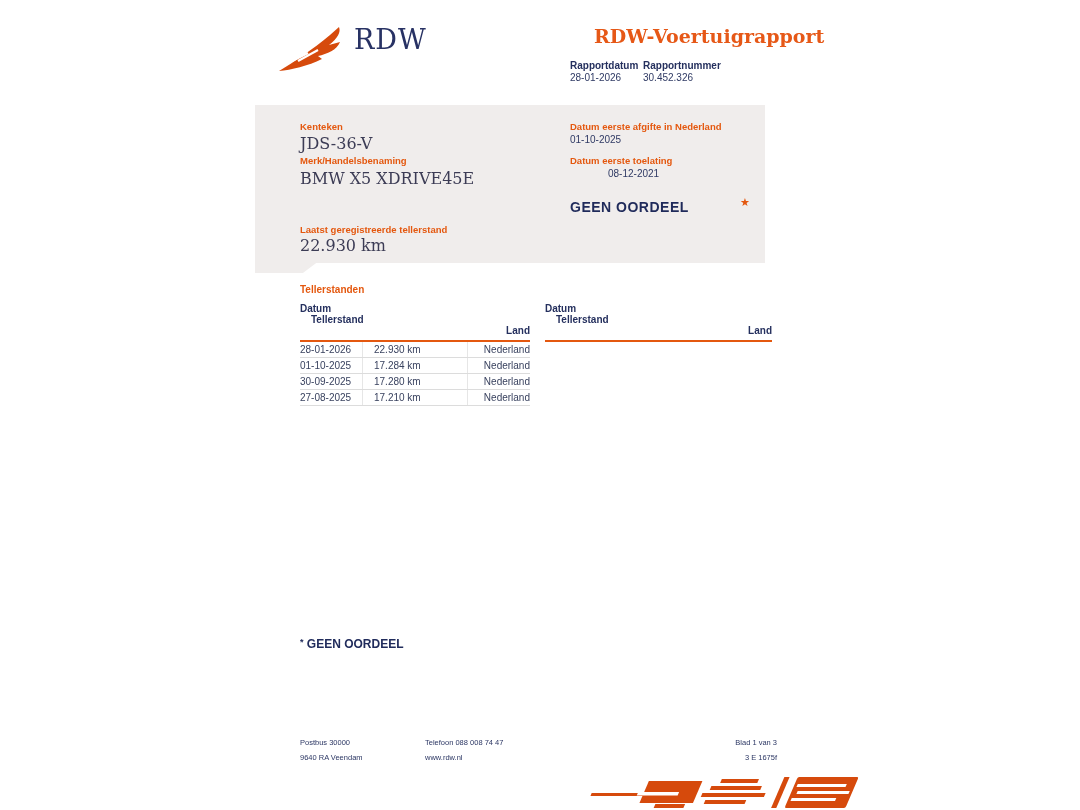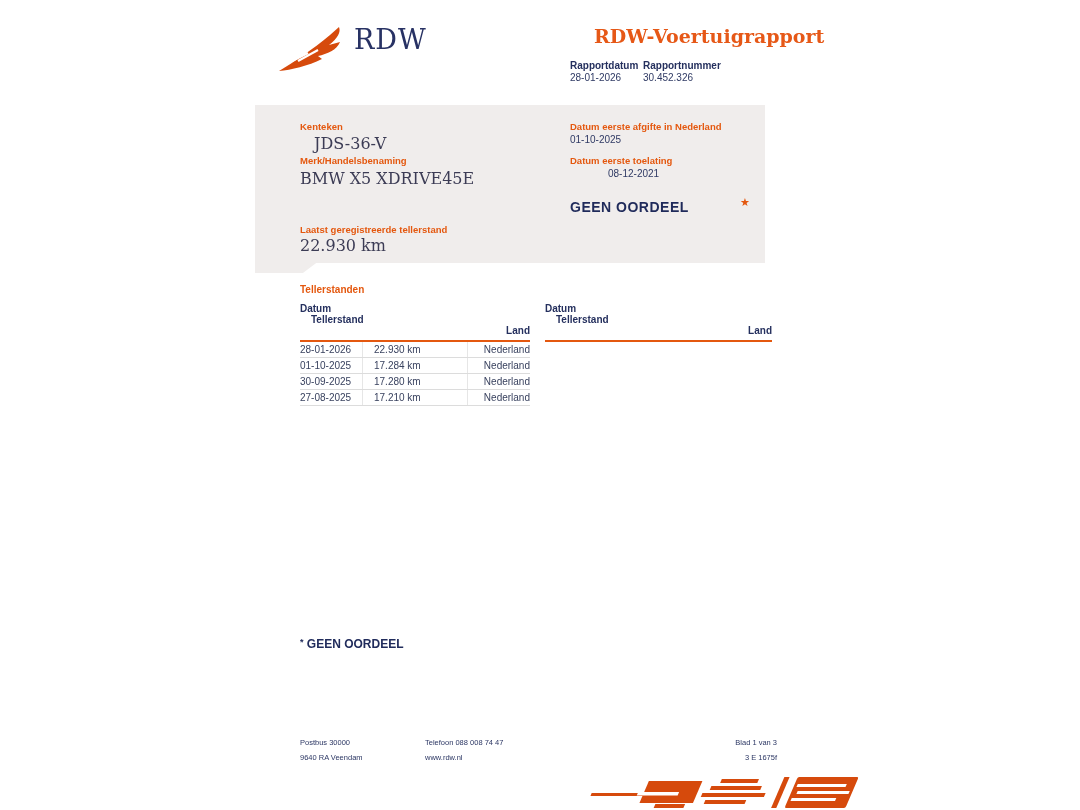--- a/index.html
+++ b/index.html
@@ -59,21 +59,21 @@
 
   <div class="abs report-title">RDW-Voertuigrapport</div>
   <div class="abs meta-label" style="left:570px; top:60px;">Rapportdatum</div>
   <div class="abs meta-label" style="left:643px; top:60px;">Rapportnummer</div>
   <div class="abs meta-value" style="left:570px; top:72px;">28-01-2026</div>
   <div class="abs meta-value" style="left:643px; top:72px;">30.452.326</div>
 
   <div class="abs summary-box"></div>
 
   <div class="abs field-label" style="left:300px; top:121px;">Kenteken</div>
-  <div class="abs field-value-lg" style="left:300px; top:134px;margin-left:14px;">JDS-36-V</div>
+  <div class="abs field-value-lg" style="left:300px; top:134px;">JDS-36-V</div>
 
   <div class="abs field-label" style="left:300px; top:155px;">Merk/Handelsbenaming</div>
   <div class="abs field-value-lg" style="left:300px; top:169px;">BMW X5 XDRIVE45E</div>
 
   <div class="abs field-label" style="left:300px; top:224px;">Laatst geregistreerde tellerstand</div>
   <div class="abs field-value-lg" style="left:300px; top:236px;">22.930 km</div>
 
   <div class="abs field-label" style="left:570px; top:121px;">Datum eerste afgifte in Nederland</div>
   <div class="abs field-value-sm" style="left:570px; top:134px;">01-10-2025</div>
 

